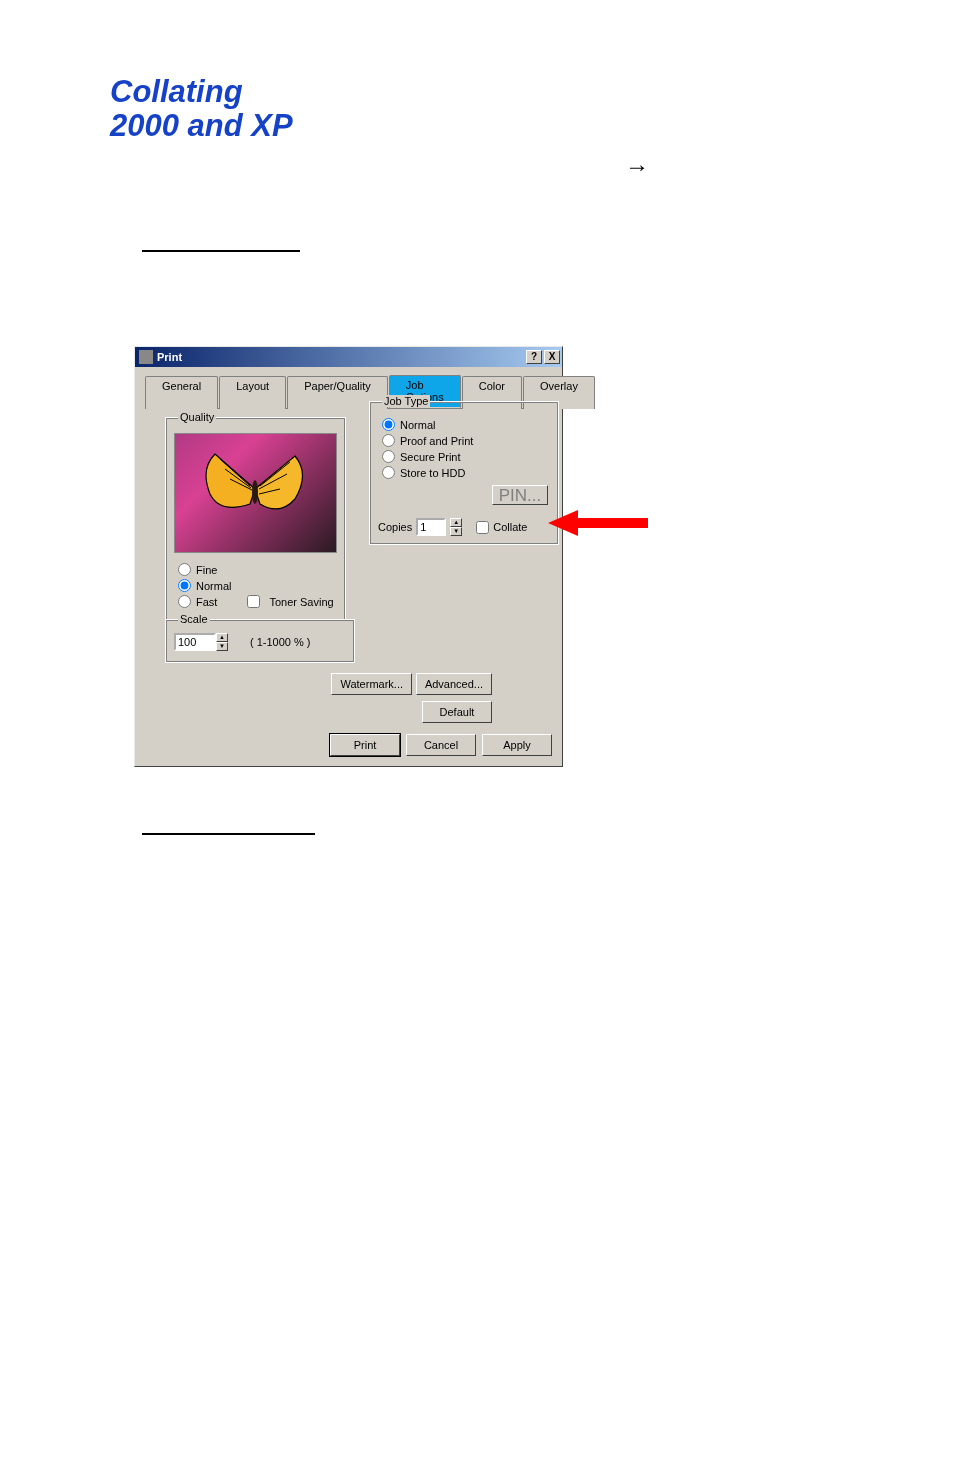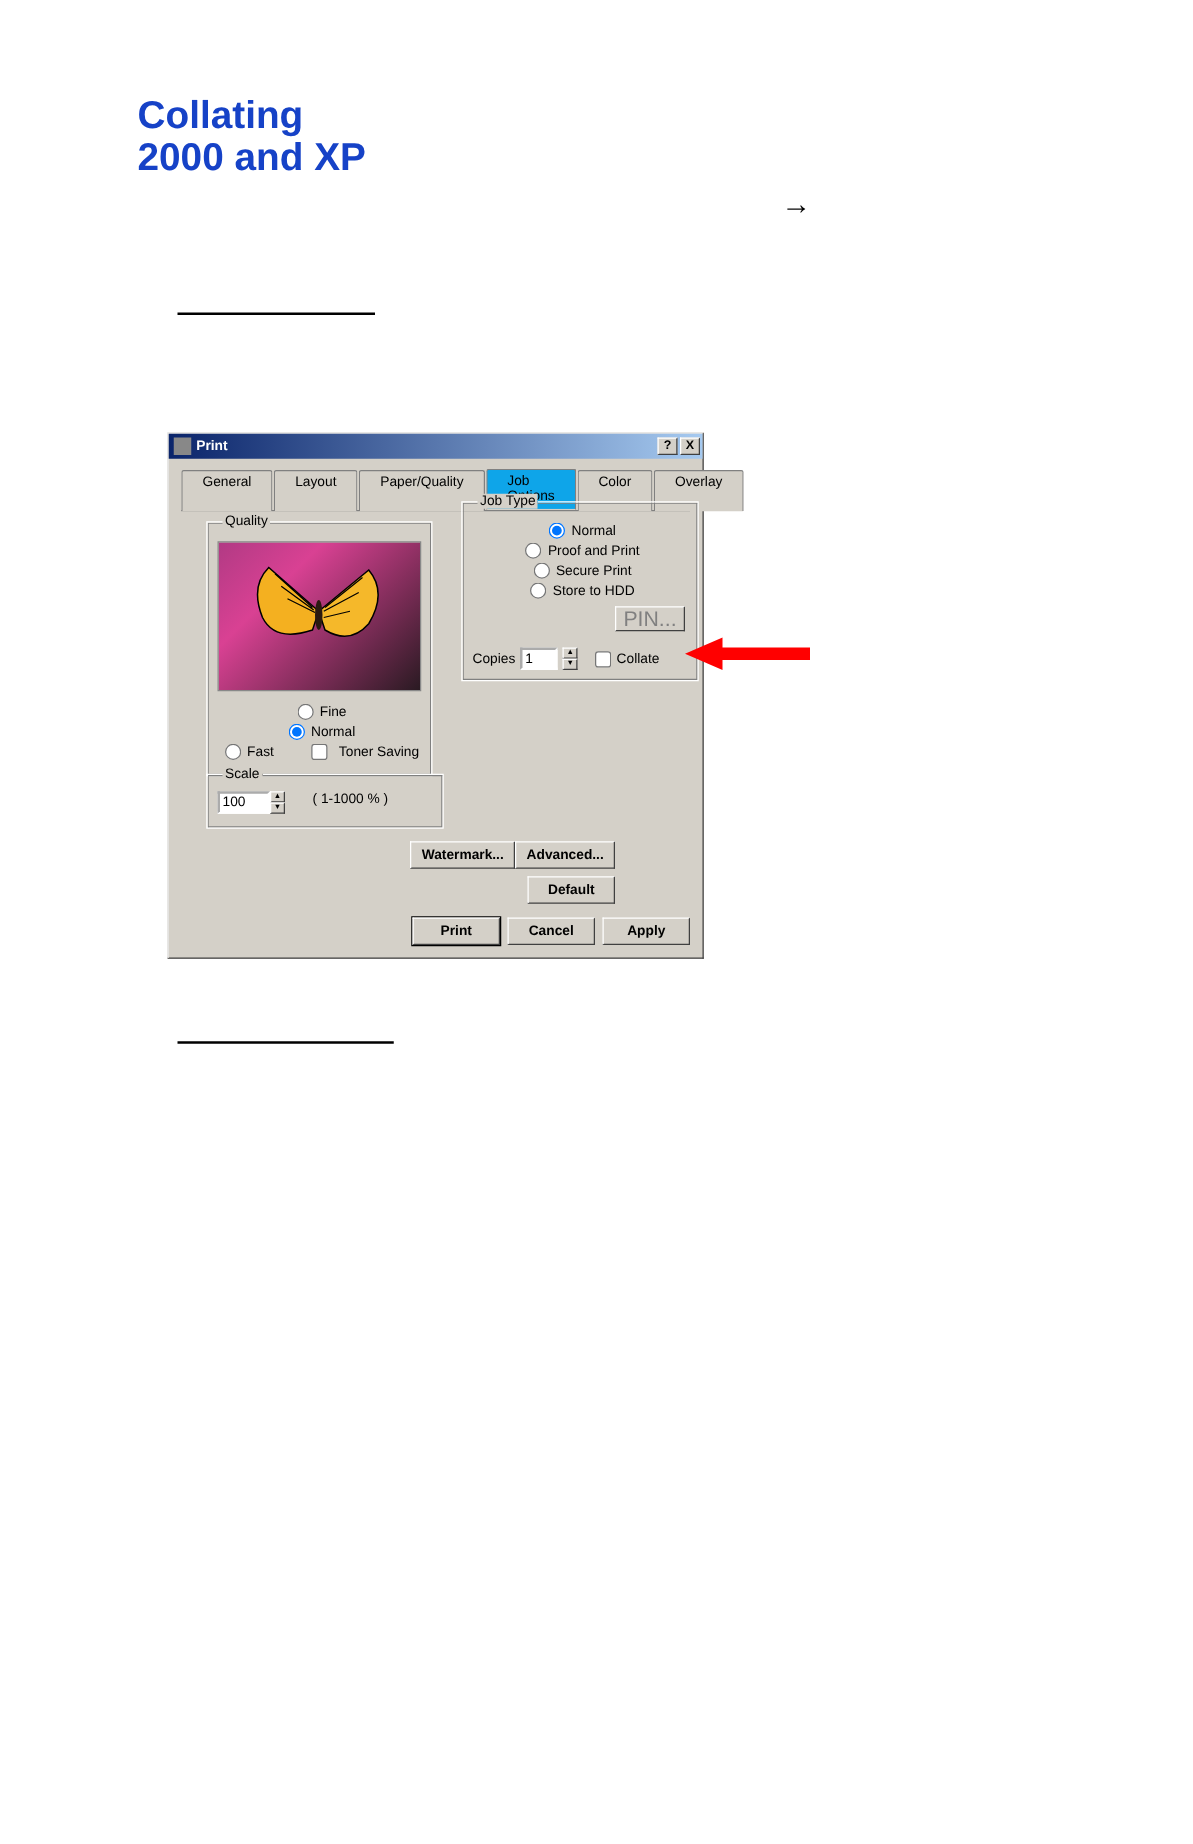--- a/index.html
+++ b/index.html
@@ -11,20 +11,21 @@
     position: relative;
   }
   .page-title {
     position: absolute;
     top: 75px;
     left: 110px;
     font-size: 31px;
     font-weight: bold;
     color: #1642c7;
     line-height: 1.1;
+    font-style: italic;
   }
   .arrow-glyph {
     position: absolute;
     top: 150px;
     left: 625px;
     font-size: 24px;
     color: #000;
   }
   .underline1 {
     position: absolute;
@@ -142,21 +143,21 @@
     background: linear-gradient(135deg, #b13a84 0%, #d94193 30%, #2a1a22 100%);
     position: relative;
     overflow: hidden;
     border: 1px solid #888;
   }
   .butterfly {
     position:absolute;
     left:20px; top:10px;
     width:120px; height:90px;
   }
-  .radio-row, .check-row { display:flex; align-items:center; margin: 3px 0 3px 4px; gap:5px;justify-content:center; }
+  .radio-row, .check-row { display:flex; align-items:center; margin: 3px 0 3px 4px; gap:5px; }
   .radio-row input, .check-row input { margin:0; }
   .scale-fs { left: 20px; top: 218px; width: 190px; height: 50px; }
   .scale-input {
     width: 42px; height: 18px;
     border: 2px inset #fff;
     background:#fff;
     padding: 0 2px;
     font-size: 11px;
   }
   .spinner-btns {
@@ -195,21 +196,20 @@
 
   .btn {
     height: 22px;
     min-width: 70px;
     background: #d4d0c8;
     border: 1px solid #404040;
     border-top-color:#fff; border-left-color:#fff;
     font-size: 11px;
     font-family: Tahoma, Arial, sans-serif;
     padding: 0 8px;
-    font-weight: bold;
   }
   .btn.default-outline { box-shadow: 0 0 0 1px #000; }
   .watermark-btn { position:absolute; right: 140px; top: 278px; }
   .advanced-btn  { position:absolute; right: 60px;  top: 278px; }
   .default-btn   { position:absolute; right: 60px;  top: 306px; }
 
   .dlg-footer {
     position:absolute;
     bottom: 10px; right: 10px;
     display:flex; gap:6px;
@@ -293,21 +293,21 @@
         <input type="radio" name="q" style="">
         <span>Fast</span>
         <span style="width:20px;"></span>
         <input type="checkbox" style="">
         <span style="margin-left:4px;">Toner Saving</span>
       </div>
     </fieldset>
 
     <fieldset class="scale-fs">
       <legend>Scale</legend>
-      <div style="display:flex; align-items:flex-start;">
+      <div style="display:flex; align-items:center;">
         <input class="scale-input" value="100" style="">
         <div class="spinner-btns">
           <div>▲</div>
           <div>▼</div>
         </div>
         <span class="scale-range">( 1-1000 % )</span>
       </div>
     </fieldset>
 
     <fieldset class="jobtype-fs">

